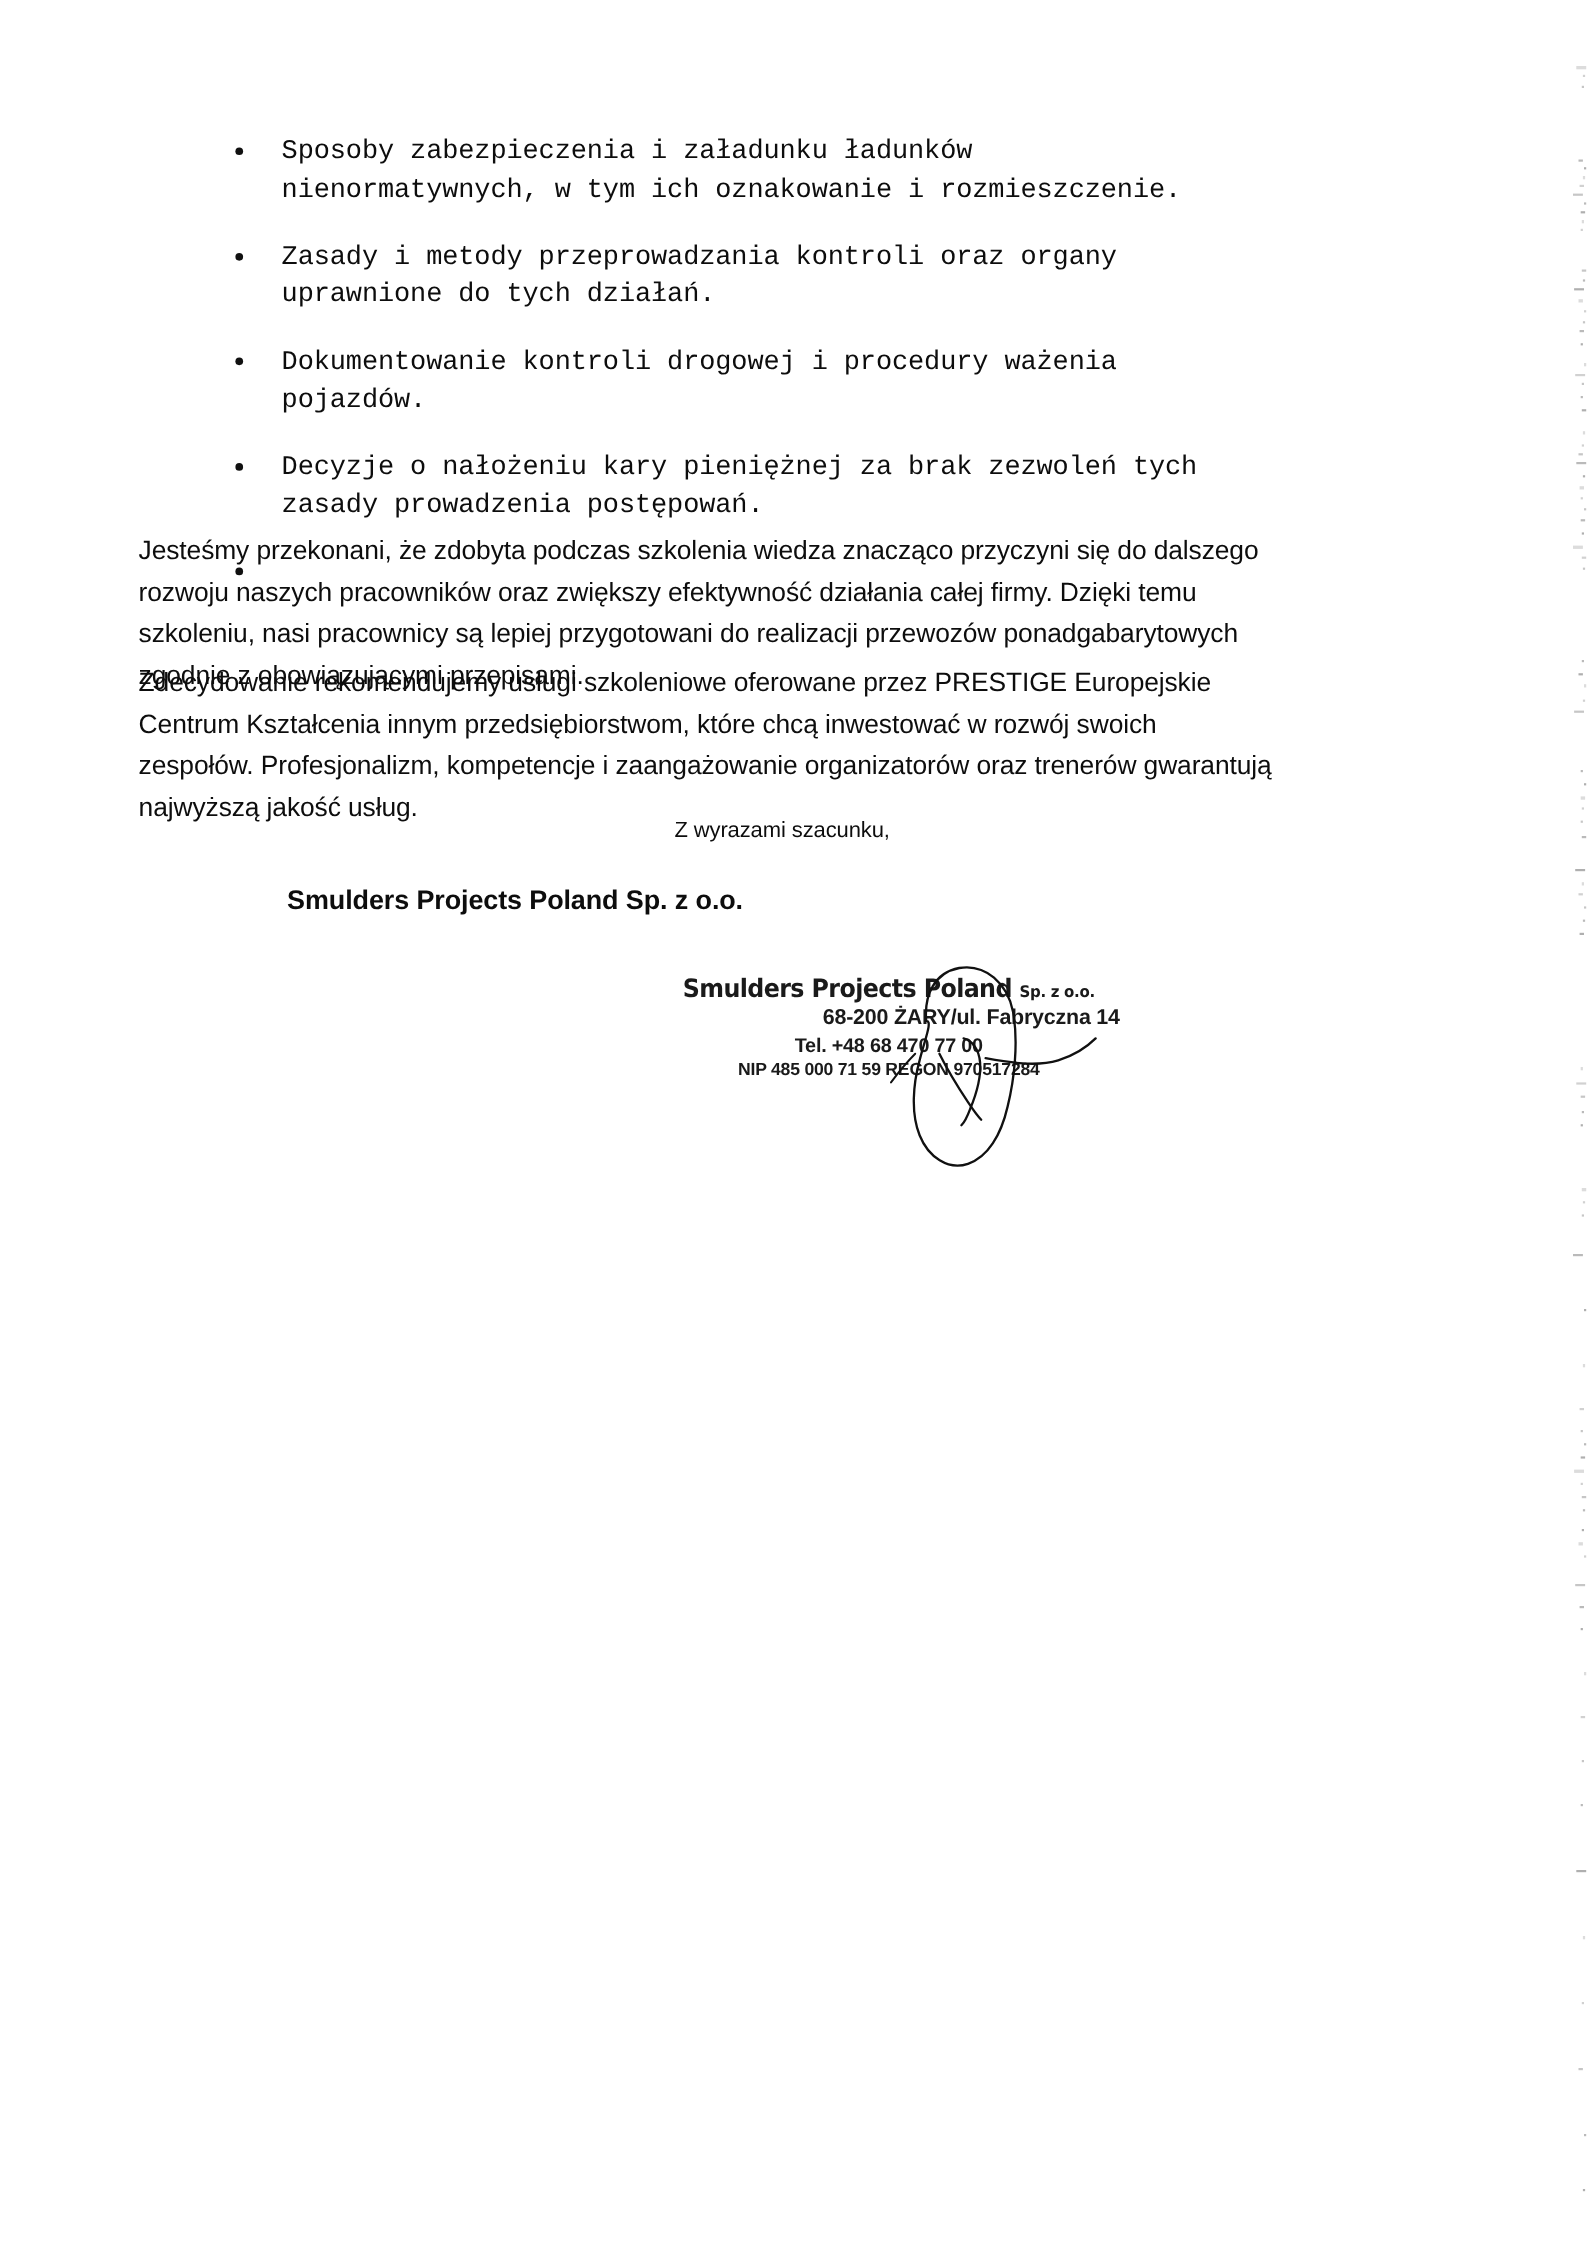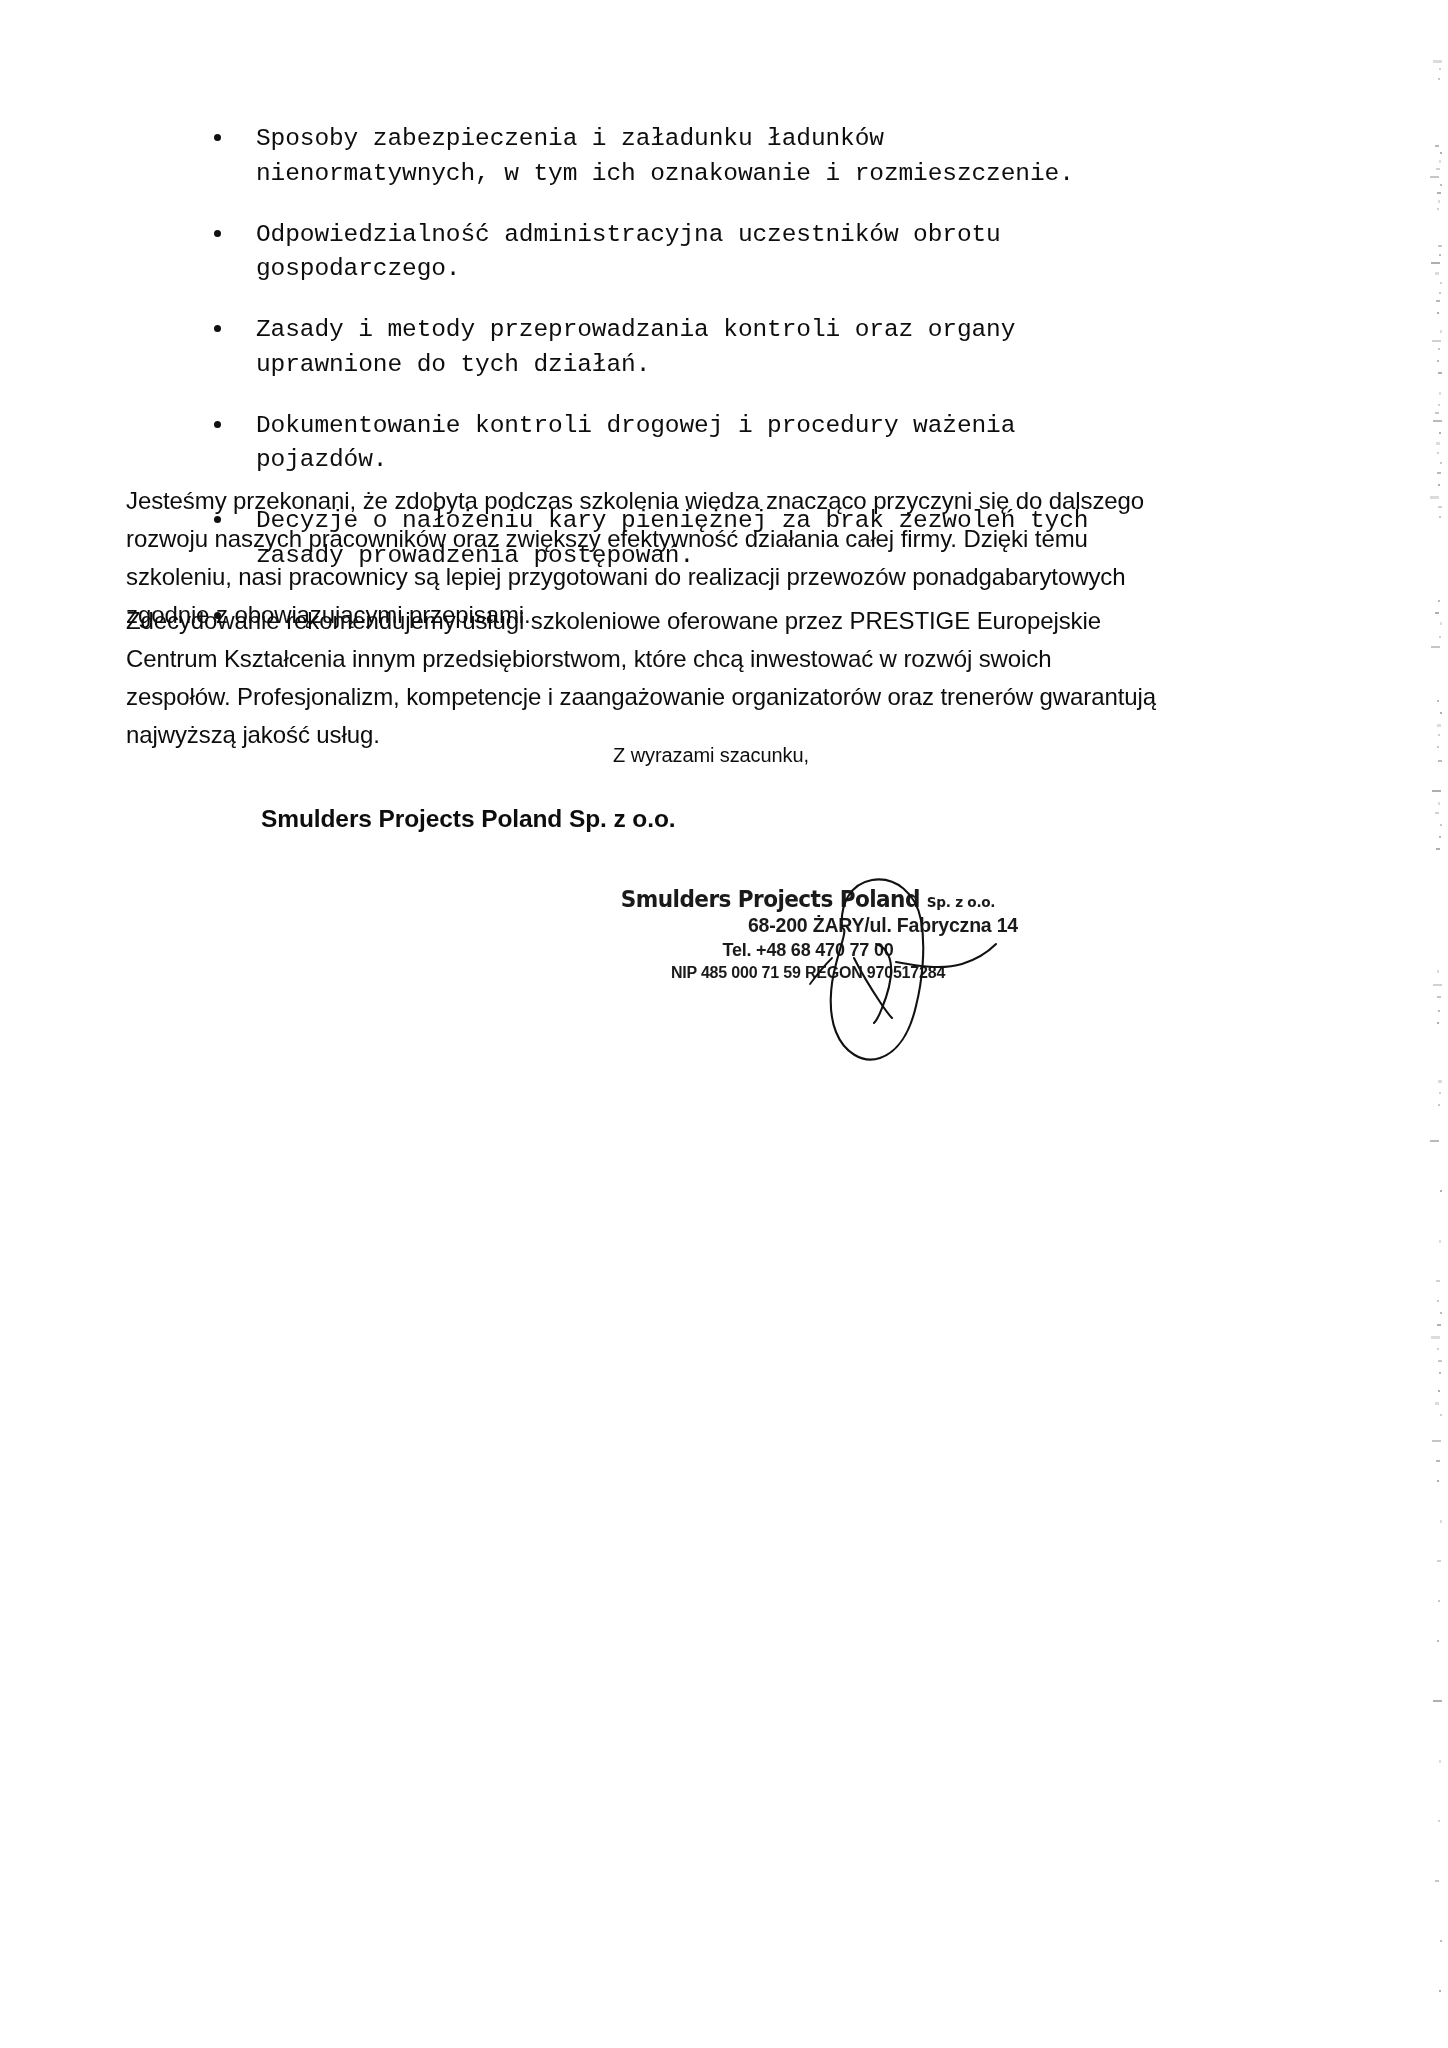--- a/index.html
+++ b/index.html
@@ -154,24 +154,20 @@
 </style>
 </head>
 <body>
 
 <div class="page">
 
   <ul class="bullet-list">
     <li class="bullet-item">
       <span class="dot"></span>
       <span>Sposoby zabezpieczenia i załadunku ładunków nienormatywnych, w tym ich oznakowanie i rozmieszczenie.</span>
-    </li>
-    <li class="bullet-item">
-      <span class="dot"></span>
-      <span>Odpowiedzialność administracyjna uczestników obrotu gospodarczego.</span>
     </li>
     <li class="bullet-item">
       <span class="dot"></span>
       <span>Zasady i metody przeprowadzania kontroli oraz organy uprawnione do tych działań.</span>
     </li>
     <li class="bullet-item">
       <span class="dot"></span>
       <span>Dokumentowanie kontroli drogowej i procedury ważenia pojazdów.</span>
     </li>
     <li class="bullet-item">

